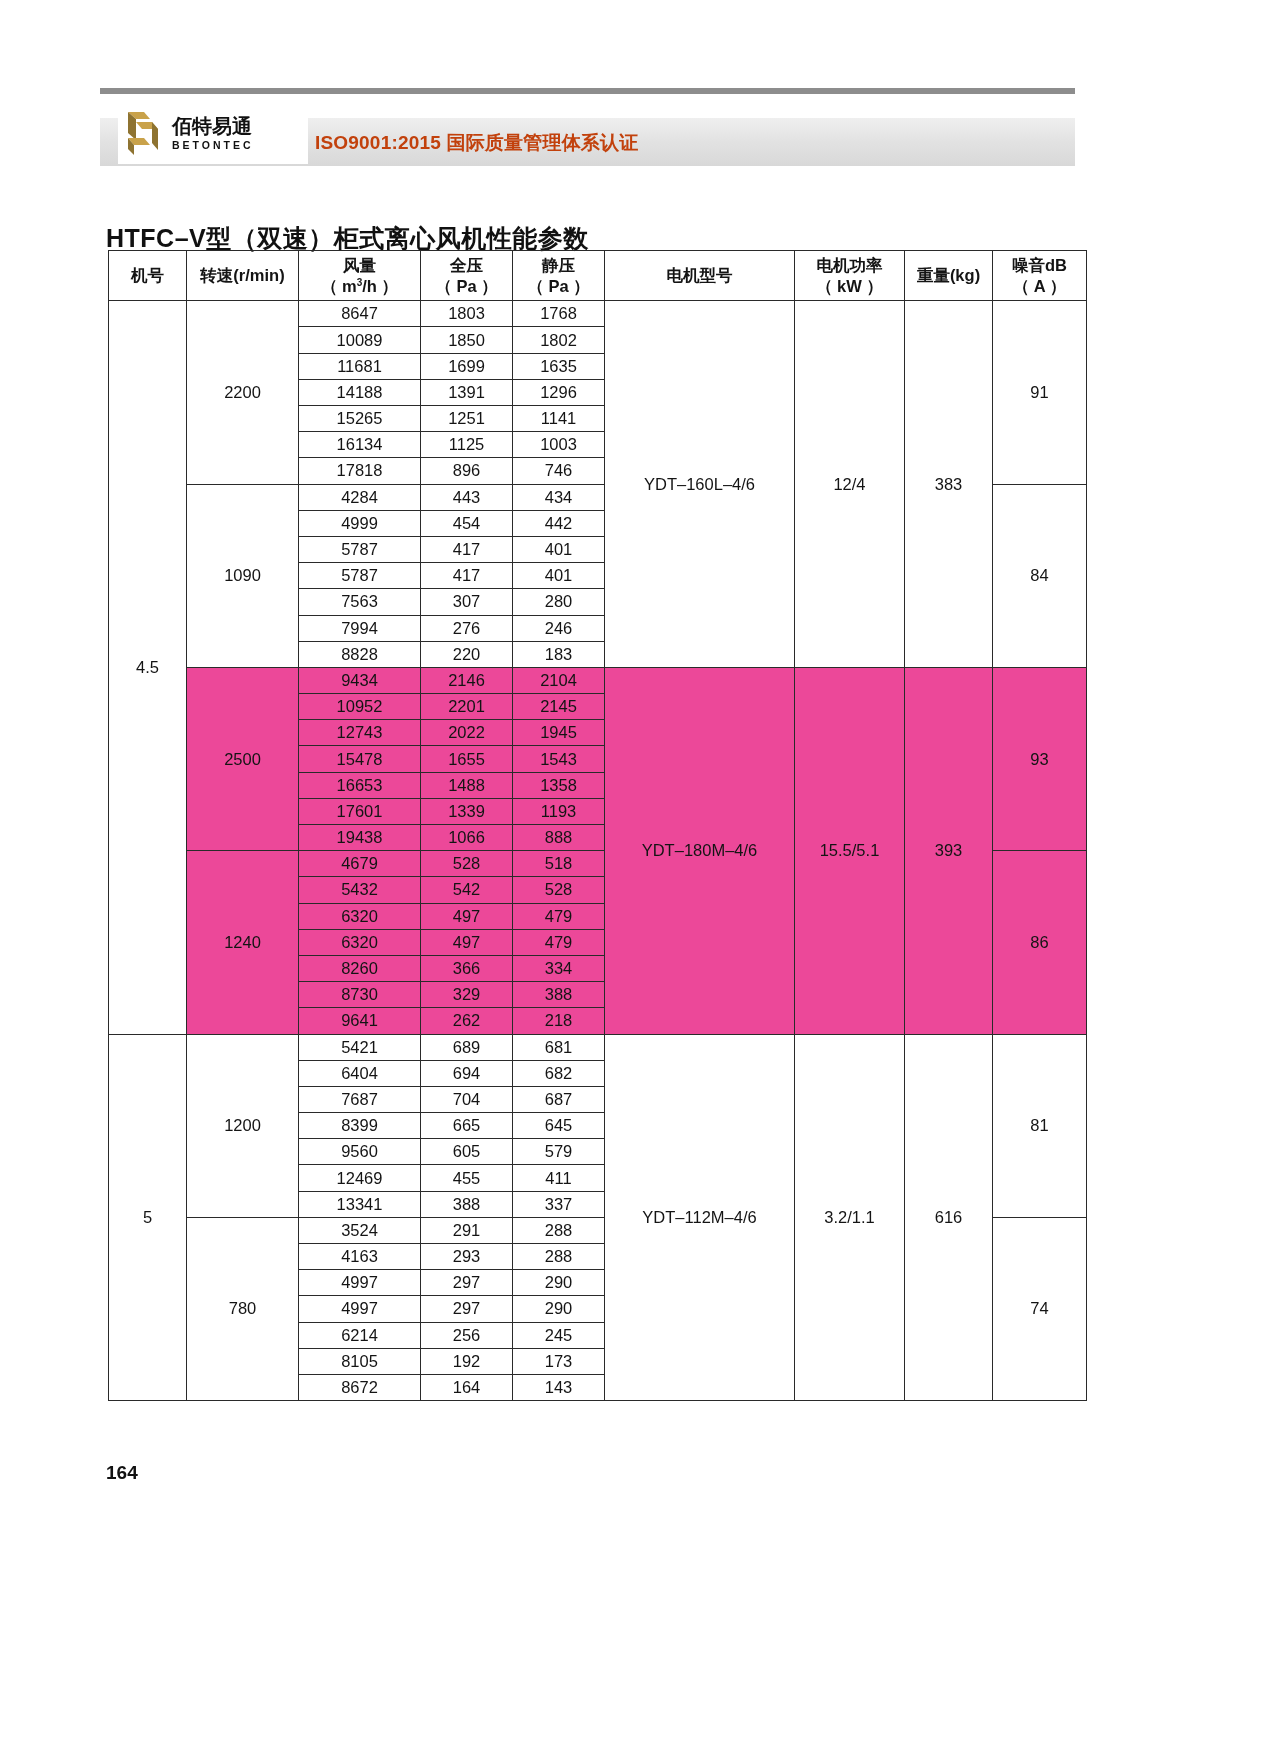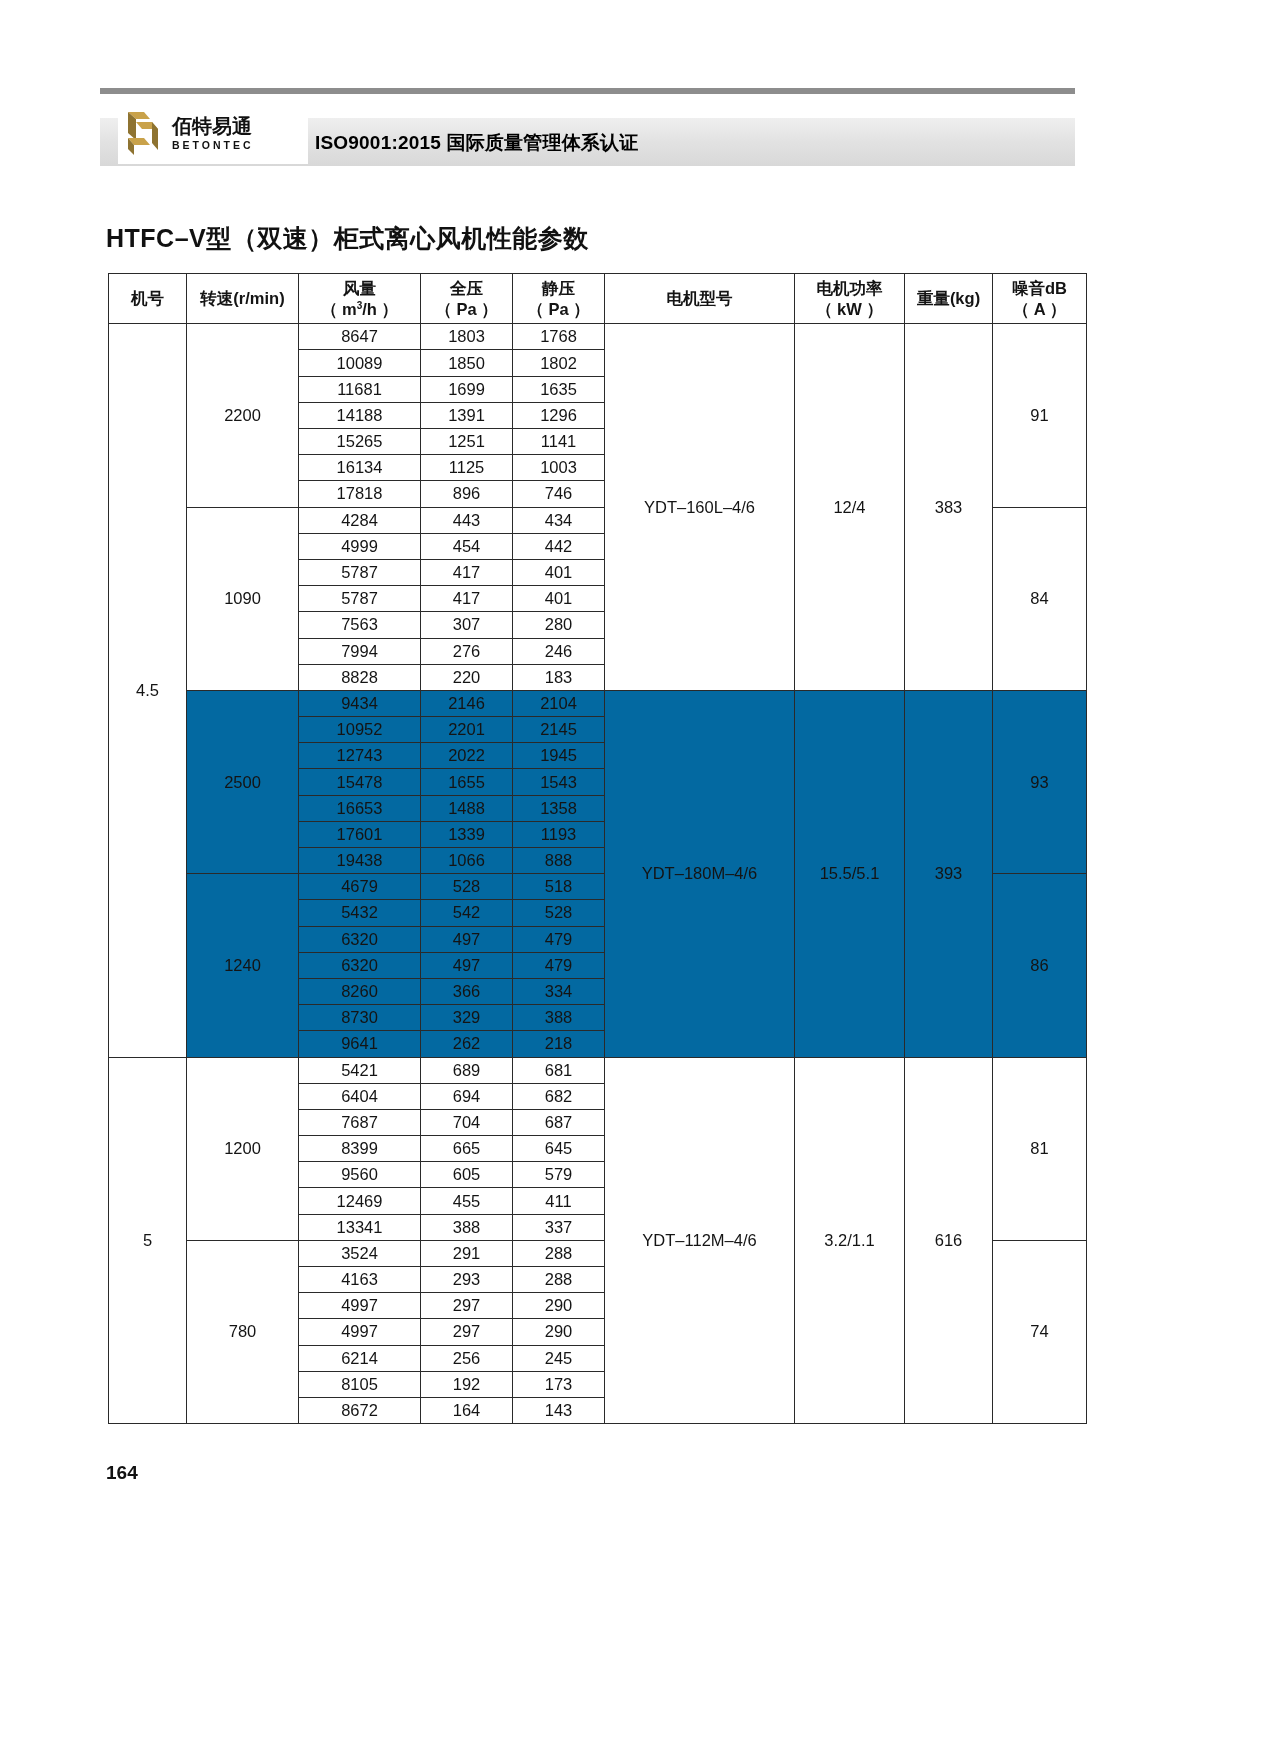--- a/index.html
+++ b/index.html
@@ -73,40 +73,40 @@
     letter-spacing: 3px;
     color: #111;
     margin-top: 4px;
   }
   .iso-text {
     position: absolute;
     left: 215px;
     top: 42px;
     font-size: 19px;
     font-weight: bold;
-    color: #000000;
+    color: #c2410c;
     letter-spacing: 0.2px;
   }
 
   
   .page-title {
     position: absolute;
     left: 106px;
     top: 222px;
     font-size: 25px;
     font-weight: bold;
     color: #111;
     letter-spacing: 0.5px;
   }
 
   
   .table-wrap {
     position: absolute;
     left: 108px;
-    top: 273px;
+    top: 250px;
     width: 958px;
   }
   table.perf {
     border-collapse: collapse;
     width: 958px;
     table-layout: fixed;
   }
   table.perf td, table.perf th {
     border: 1px solid #2a2a2a;
     text-align: center;
@@ -120,21 +120,21 @@
   table.perf th {
     font-weight: bold;
     font-size: 16.5px;
     line-height: 1.25;
     padding: 4px 2px;
   }
   .hdr-small {
     font-size: 15.5px;
   }
   .shaded {
-    background: #0369a1;
+    background: #ec4899;
   }
   .big-cell {
     font-size: 17.5px;
     margin-left: 48px;
   }
   sup {
     font-size: 10px;
     vertical-align: super;
   }
 

